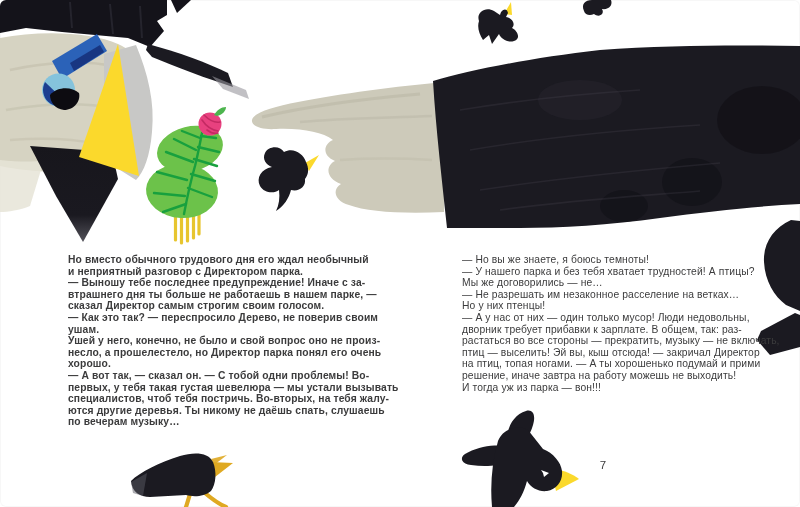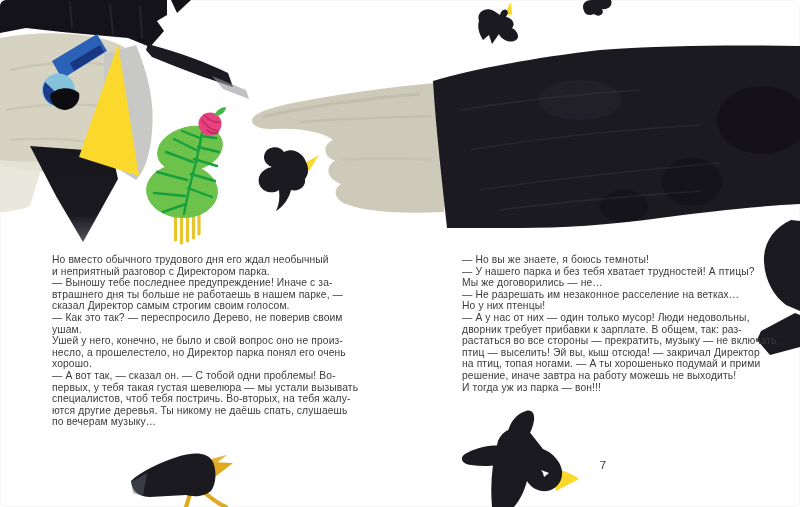--- a/index.html
+++ b/index.html
@@ -9,21 +9,21 @@
     --c-swath_gray:#c8c8c6; --c-brow_blue:#2b62b8; --c-brow_navy:#16327c; --c-eye_light:#85c3dc;
     --c-eye_dark:#1d3e90; --c-trunk_ochre:#e7c52e;
   }
   html,body{margin:0;padding:0;}
   body{width:800px;height:507px;background:#fff;font-family:"Liberation Sans","DejaVu Sans",sans-serif;}
   .spread{position:relative;width:800px;height:507px;background:var(--c-background,#fff);overflow:hidden;
           box-shadow:inset 0 0 0 1px rgba(0,0,0,0.03);border-radius:6px;}
   .art{position:absolute;left:0;top:0;width:800px;height:507px;display:block;}
   .col{position:absolute;width:346px;font-size:10.3px;line-height:11.6px;letter-spacing:0.12px;
        color:var(--c-text,#3b3b3c);white-space:pre-line;}
-  .col-left{left:52px;top:254px;}
+  .col-left{left:68px;top:254px;font-weight:bold;}
   .col-right{left:462px;top:254px;}
   .pagenum{position:absolute;left:590px;top:459px;width:26px;text-align:center;font-size:11.5px;
            color:var(--c-text,#3b3b3c);}
   
   .f-ink{fill:var(--c-ink,#1b1a21);} .f-ink2{fill:var(--c-ink_deep,#14131a);}
   .f-beak{fill:var(--c-beak_yellow,#fbd92c);} .f-gold{fill:var(--c-gold,#dfa922);}
   .f-green{fill:var(--c-tree_green,#6cc24a);}
   .s-vein{stroke:var(--c-vein_green,#18a03e);stroke-width:2.4;stroke-linecap:round;fill:none;}
   .f-berry{fill:var(--c-berry_pink,#e8417f);}
   .s-berry{stroke:var(--c-berry_line,#c42a63);stroke-width:1.6;stroke-linecap:round;fill:none;}

